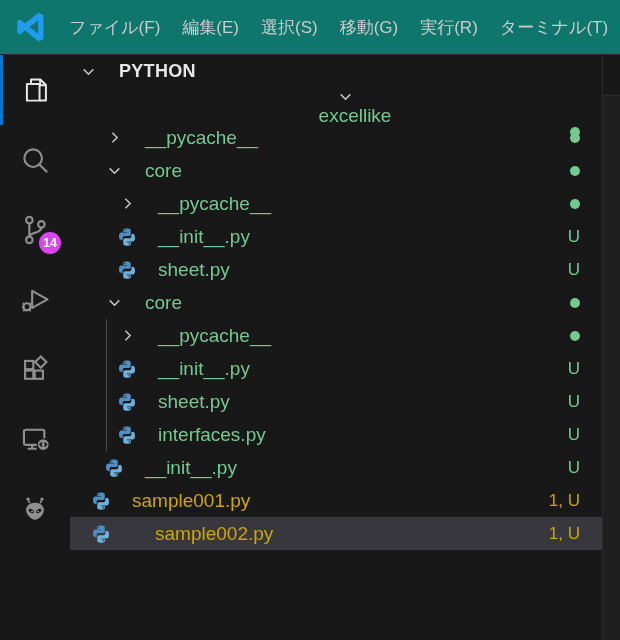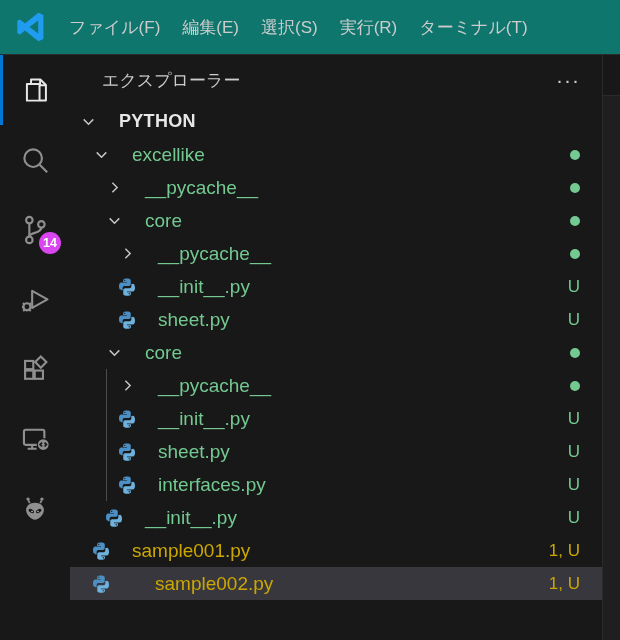--- a/index.html
+++ b/index.html
@@ -58,20 +58,21 @@
 <div class="titlebar">
   <span class="logo">
     <svg viewBox="0 0 100 100">
         <path fill="#1f9cf0" fill-rule="evenodd" d="M74.5 2.2 29.9 38 13.2 24.9 4.5 29v42l8.7 4.1L29.9 62l44.6 35.8 16.9-8.2V10.4L74.5 2.2zM74 28.3v43.4L44.8 50 74 28.3z"></path>
       </svg>
   </span>
   <div class="menus">
       <div class="menu-item">ファイル(F)</div>
       <div class="menu-item">編集(E)</div>
       <div class="menu-item">選択(S)</div>
+      <div class="menu-item">移動(G)</div>
       <div class="menu-item">実行(R)</div>
       <div class="menu-item">ターミナル(T)</div>
     </div>
 </div>
 
 <div class="main">
   <div class="activitybar">
       <div class="ab-item active">
         <span class="ab-icon">
           <svg viewBox="0 0 24 24" fill="none" stroke="currentColor" stroke-width="1.4" stroke-linejoin="round">
@@ -143,34 +144,30 @@
             <ellipse cx="9.4" cy="12.7" rx="2.1" ry="1.25" transform="rotate(28 9.4 12.7)" fill="#181818"></ellipse>
             <ellipse cx="14.6" cy="12.7" rx="2.1" ry="1.25" transform="rotate(-28 14.6 12.7)" fill="#181818"></ellipse>
             <circle cx="9.9" cy="13" r=".55" fill="#cccccc"></circle>
             <circle cx="14.1" cy="13" r=".55" fill="#cccccc"></circle>
           </svg>
         </span>
       </div>
     </div>
 
   <div class="sidebar">
-    <div class="sb-header">
-      <span class="sb-title">エクスプローラー</span>
-      <span class="more-btn">···</span>
-    </div>
     <div class="tree">
         <div class="row" style="padding-left: 6px;">
           <span class="twisty">
             <svg viewBox="0 0 16 16" fill="none" stroke="currentColor" stroke-width="1.4">
               <path d="M3.5 6l4.5 4.5L12.5 6"></path>
             </svg>
           </span>
           <span class="label c-white">PYTHON</span>
         </div>
-        <div class="row" style="padding-left: 19px;">
+        <div class="row" style="padding-left: 19px; flex-direction: column;">
           <span class="twisty">
             <svg viewBox="0 0 16 16" fill="none" stroke="currentColor" stroke-width="1.4">
               <path d="M3.5 6l4.5 4.5L12.5 6"></path>
             </svg>
           </span>
           <span class="label c-green">excellike</span>
           <span class="row-badge">
             <span class="dot"></span>
           </span>
         </div>

